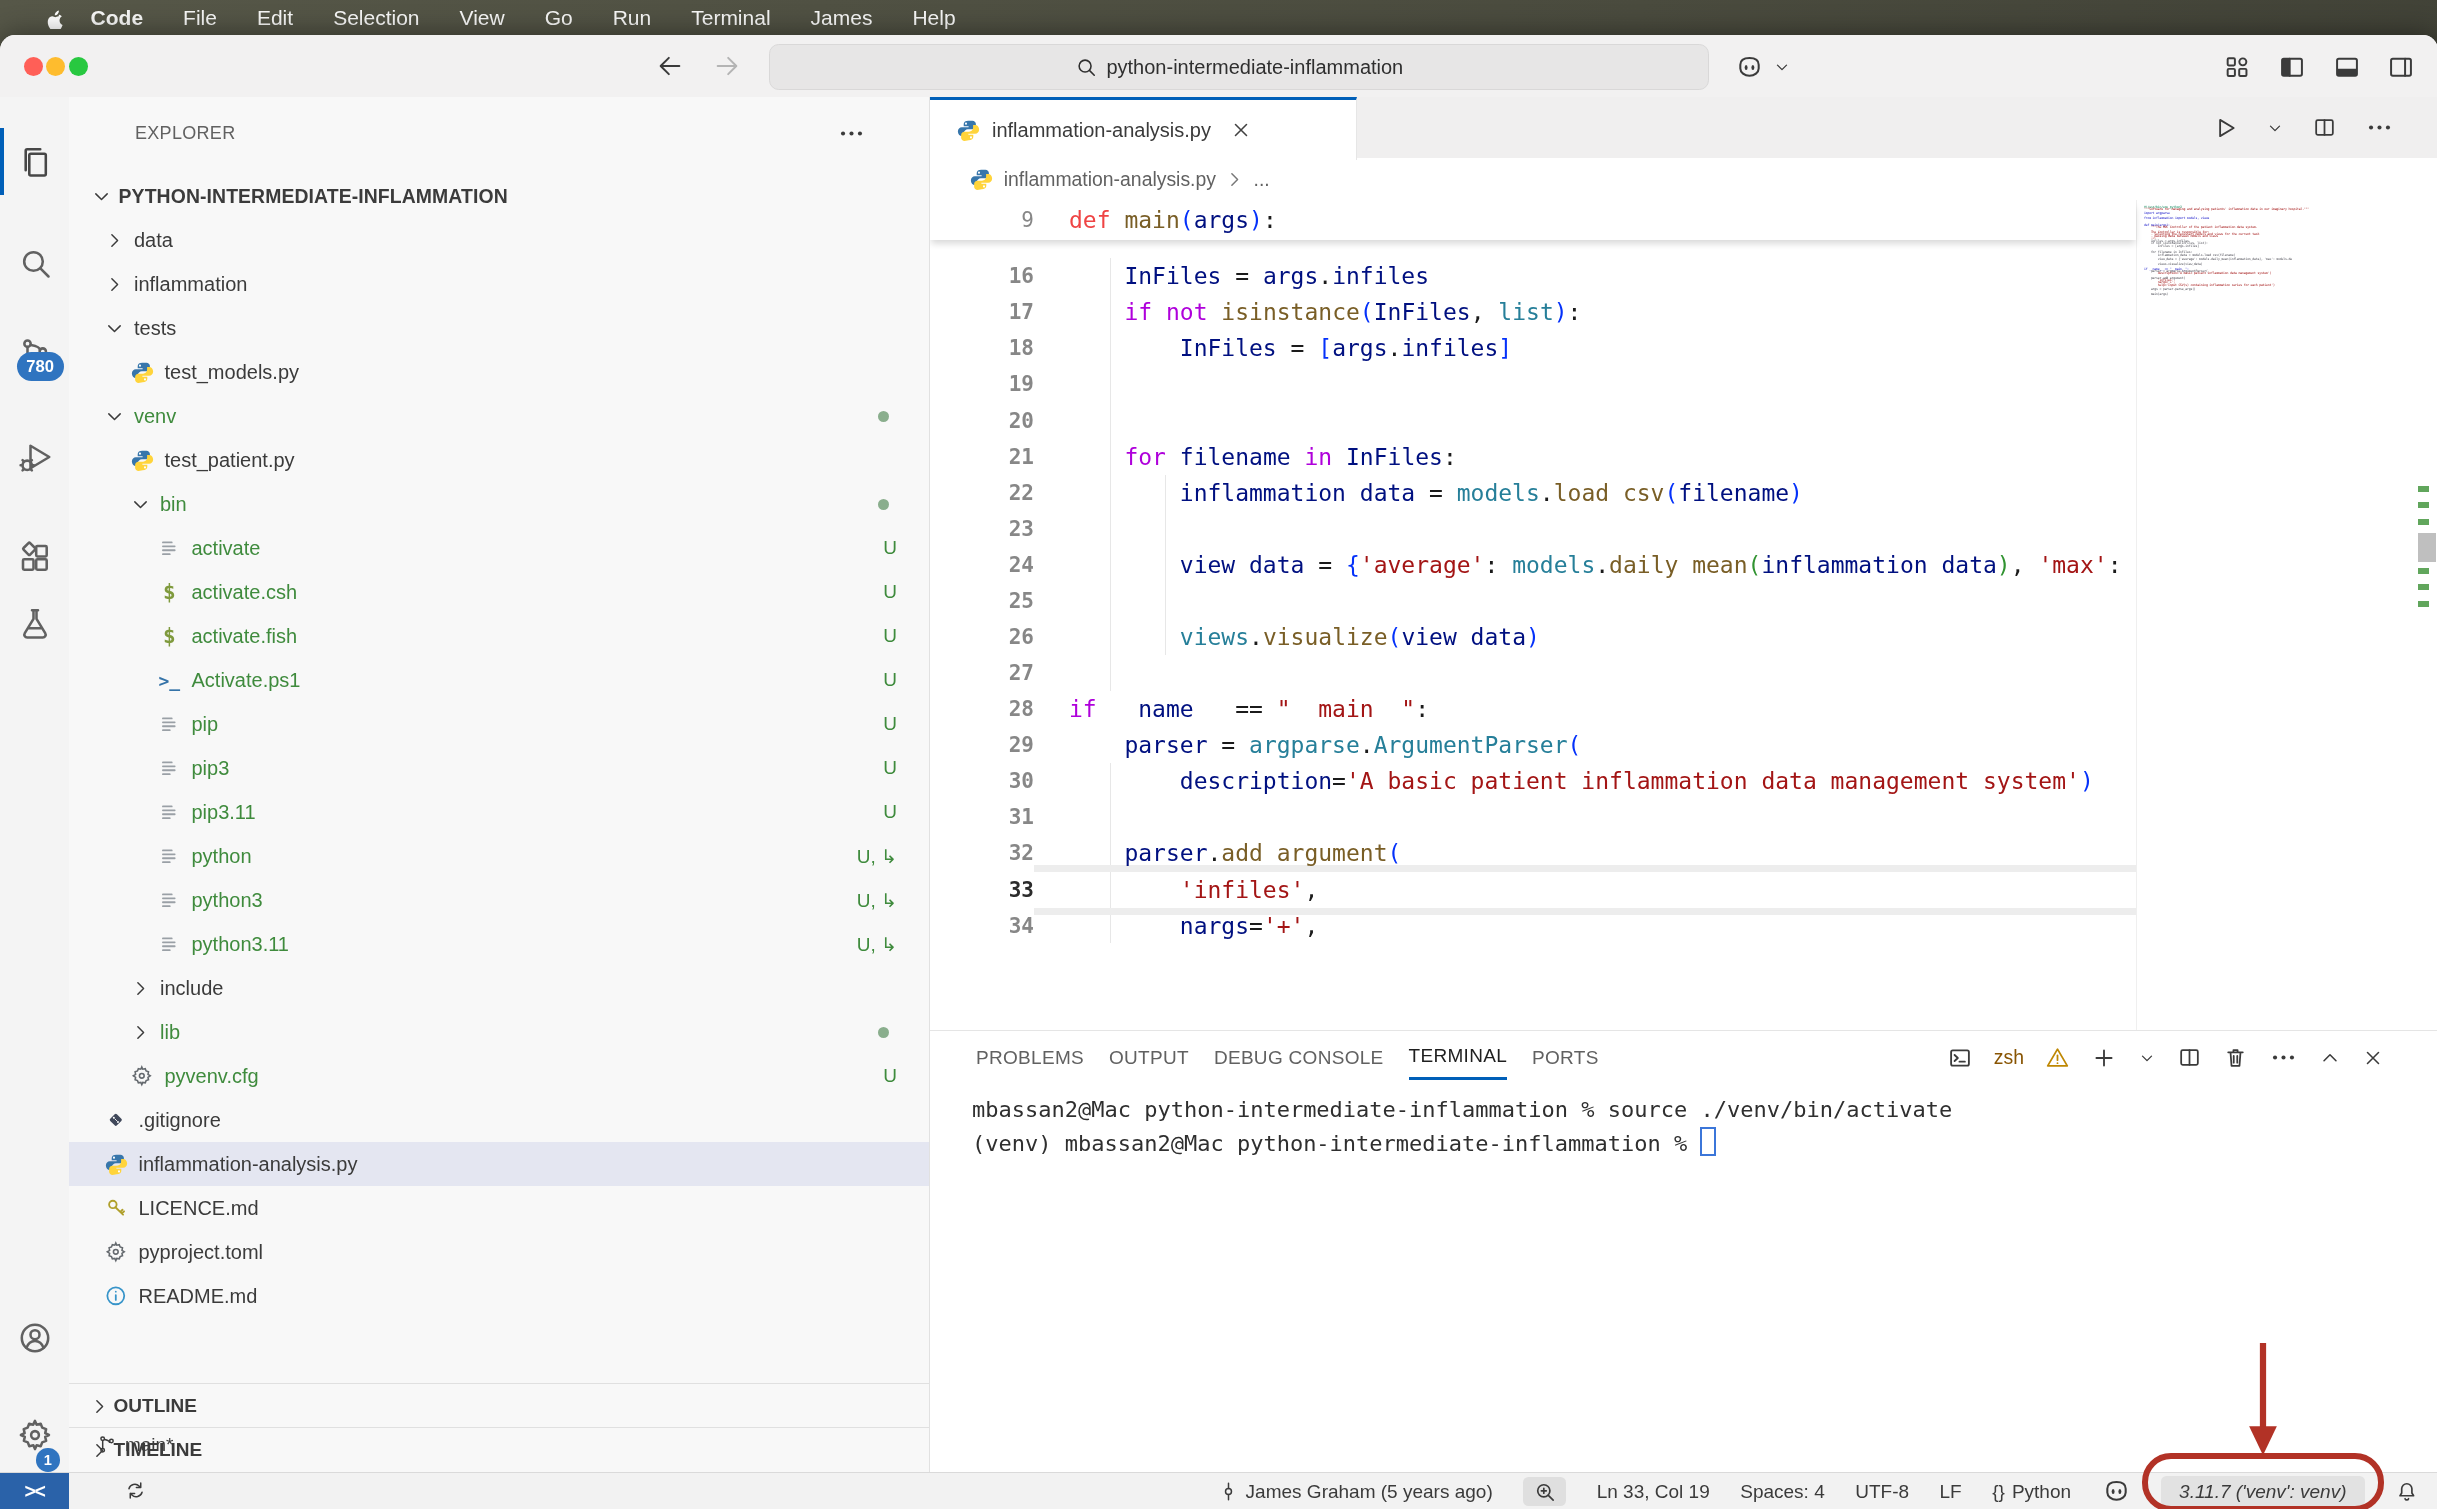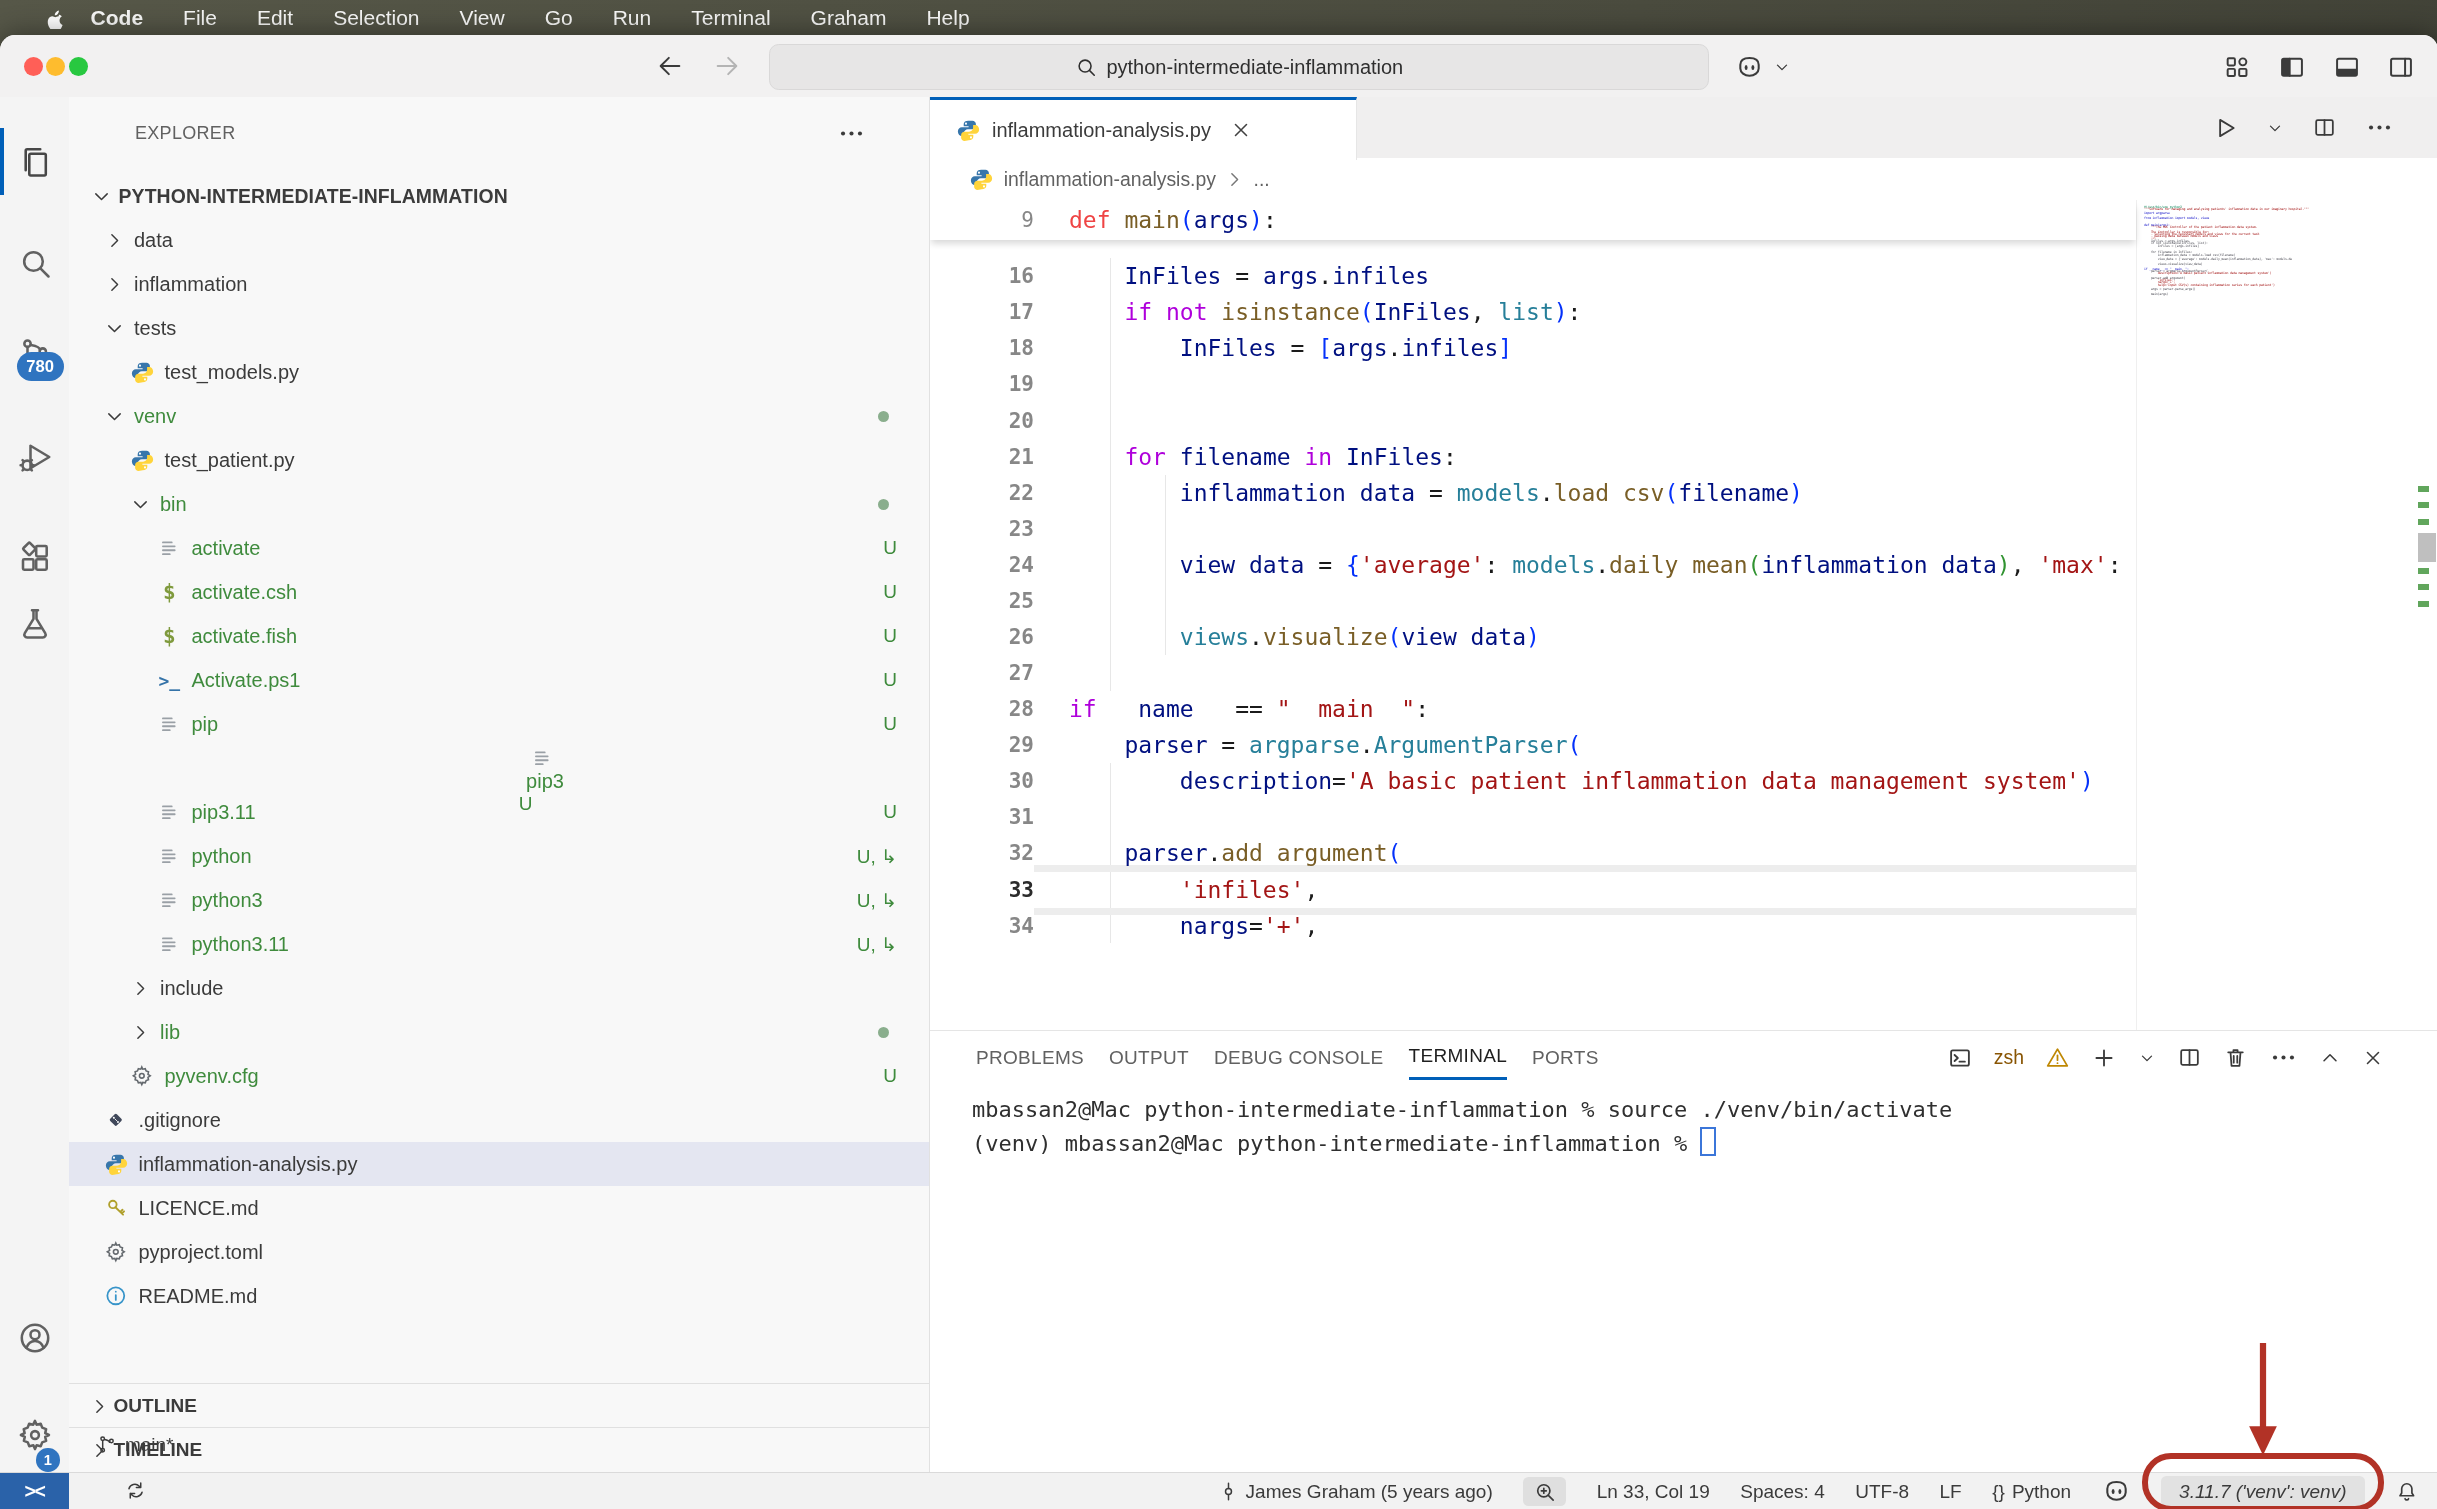--- a/index.html
+++ b/index.html
@@ -122,21 +122,21 @@
       </span>
     <span id="menu-items" style="display:flex">
         <span class="menu-item bold">Code</span>
         <span class="menu-item">File</span>
         <span class="menu-item">Edit</span>
         <span class="menu-item">Selection</span>
         <span class="menu-item">View</span>
         <span class="menu-item">Go</span>
         <span class="menu-item">Run</span>
         <span class="menu-item">Terminal</span>
-        <span class="menu-item">Graham</span>
+        <span class="menu-item">James</span>
         <span class="menu-item">Help</span>
       </span>
   </div>
 
   <div class="window">
     <div class="titlebar">
       <span class="tl" style="left:23.6px;background:#ff5f57"></span>
       <span class="tl" style="left:46px;background:#febc2e"></span>
       <span class="tl" style="left:69px;background:#28c840"></span>
       <span class="nav-arrow" style="left:651px" id="ico-back">
@@ -386,21 +386,21 @@
           <div class="trow" style="padding-left: 85px;">
             <span class="fico">
               <svg class="i" width="23.6" height="23.6" viewBox="0 0 24 24" stroke="#9aa0a6" stroke-width="1.8" stroke-linecap="round">
                 <path d="M6 6.5h9M6 10.5h12M6 14.5h12M6 18.5h7"></path>
               </svg>
             </span>
             <span class="lbl green">pip</span>
             <span class="spacer"></span>
             <span class="badge green">U</span>
           </div>
-          <div class="trow" style="padding-left: 85px; flex-direction: column;">
+          <div class="trow" style="padding-left: 85px;">
             <span class="fico">
               <svg class="i" width="23.6" height="23.6" viewBox="0 0 24 24" stroke="#9aa0a6" stroke-width="1.8" stroke-linecap="round">
                 <path d="M6 6.5h9M6 10.5h12M6 14.5h12M6 18.5h7"></path>
               </svg>
             </span>
             <span class="lbl green">pip3</span>
             <span class="spacer"></span>
             <span class="badge green">U</span>
           </div>
           <div class="trow" style="padding-left: 85px;">

